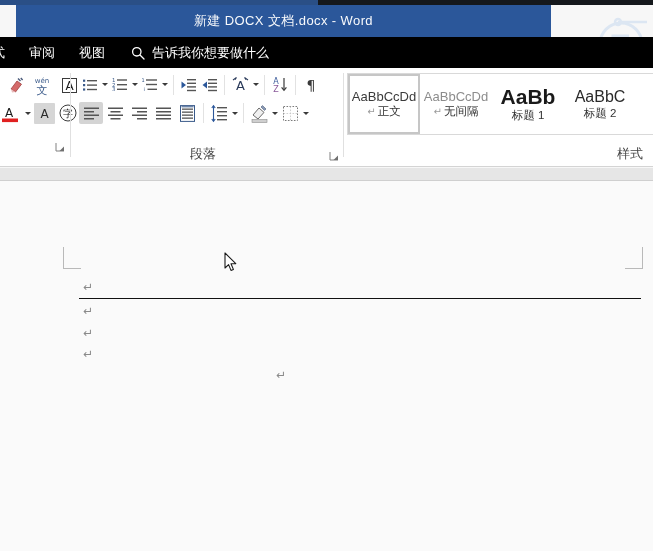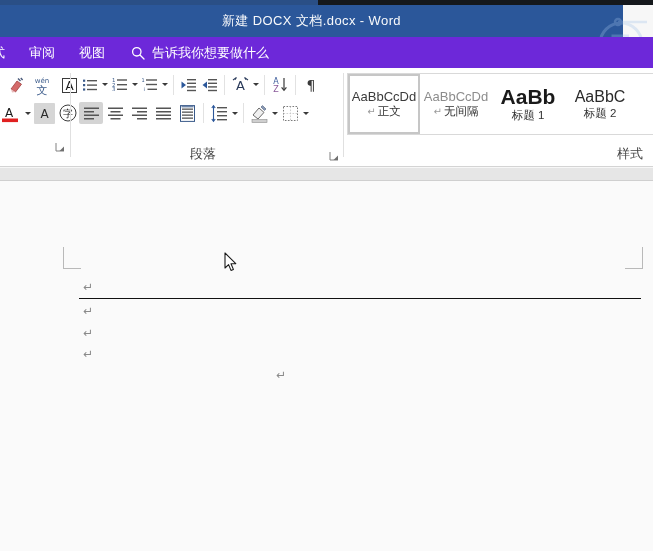--- a/index.html
+++ b/index.html
@@ -16,34 +16,34 @@
     position: absolute; left: 0; top: 0; width: 653px; height: 5px;
     background: #15181c;
   }
   .top-strip-blue {
     position: absolute; left: 0; top: 0; width: 318px; height: 5px;
     background: #2a4f86;
   }
 
   
   .titlebar {
-    position: absolute; left: 0; top: 5px; width: 623px; height: 32px;
+    position: absolute; left: 16px; top: 5px; width: 535px; height: 32px;
     background: #2b579a;
     display: flex; align-items: center; justify-content: center;
     overflow: hidden;
   }
   .title-text {
     color: #ffffff; font-size: 13px; letter-spacing: .4px;
     white-space: nowrap; opacity: .97;
   }
 
   
   .tabrow {
     position: absolute; left: 0; top: 37px; width: 653px; height: 31px;
-    background: #6d28d9;
+    background: #000000;
     display: flex; align-items: center;
     overflow: hidden;
   }
   .tab {
     color: #ffffff; font-size: 13px; padding: 0 12px;
     white-space: nowrap; line-height: 31px; cursor: default;
   }
   .tab.clipped { padding-left: 0; margin-left: -8px; }
   .tellme {
     display: flex; align-items: center; gap: 7px;

